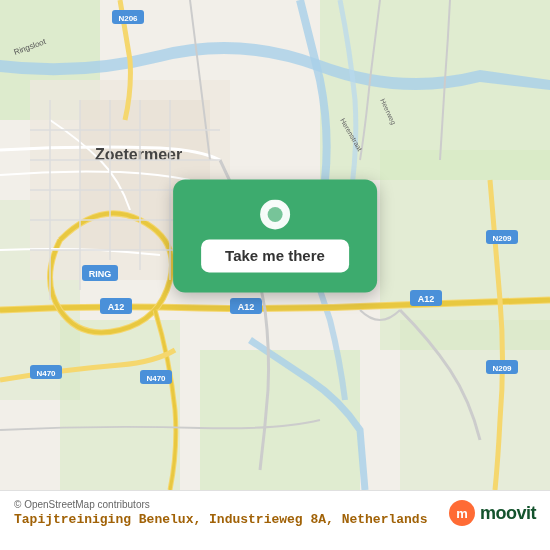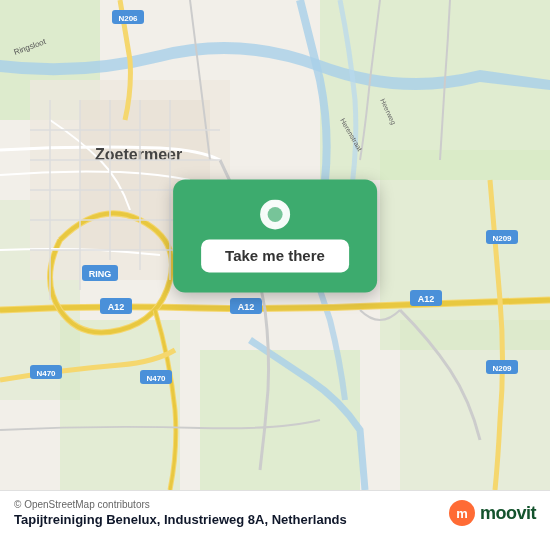--- a/index.html
+++ b/index.html
@@ -79,21 +79,22 @@
     }
 
     #osm-attribution {
       font-size: 10px;
       color: #666;
     }
 
     #location-name {
       font-size: 13px;
       font-weight: 600;
-      color: #0f172a;
+      color: #a16207;
+      font-family: Liberation Mono, monospace;
     }
 
     #moovit-logo {
       display: flex;
       align-items: center;
       gap: 4px;
     }
 
     #moovit-text {
       font-size: 18px;

